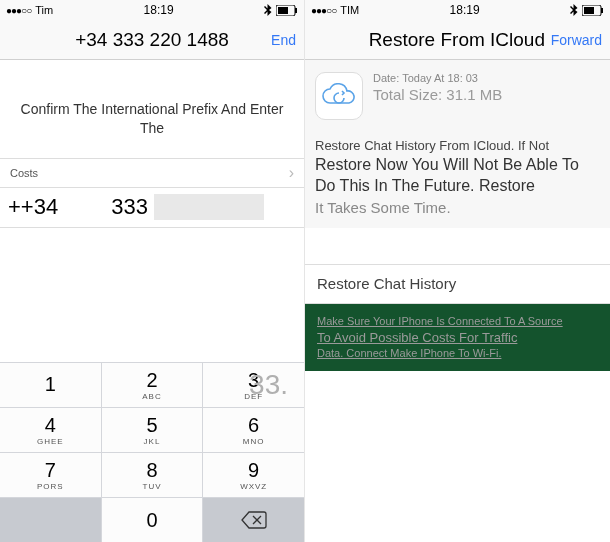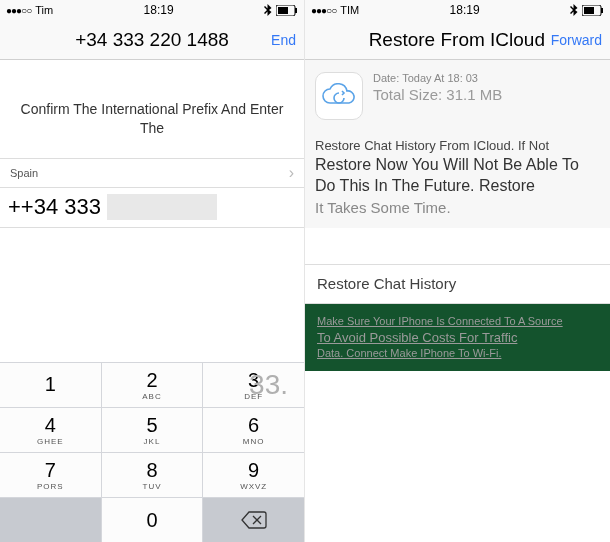--- a/index.html
+++ b/index.html
@@ -101,20 +101,21 @@
       font-size: 22px;
       font-weight: 300;
       color: #000;
       padding: 0 6px 0 8px;
     }
     .entered {
       font-size: 22px;
       font-weight: 300;
       color: #000;
       padding-right: 6px;
+      margin-left: 47px;
     }
     .cursor-box {
       width: 110px;
       height: 26px;
       background: #e8e8e8;
     }
 
     
     .keypad {
       position: absolute;
@@ -227,21 +228,21 @@
     <div class="nav-title">+34 333 220 1488</div>
     <div class="nav-action">End</div>
   </div>
 
   <div class="content">
     <div class="instruction">
       <div>Confirm The International Prefix And Enter The</div>
     </div>
 
     <div class="country-row">
-      <span>Spain</span>
+      <span>Costs</span>
       <span class="chevron">›</span>
     </div>
 
     <div class="phone-row">
       <span class="prefix">++34</span>
       <span class="entered">333</span>
       <div class="cursor-box"></div>
     </div>
   </div>
 

